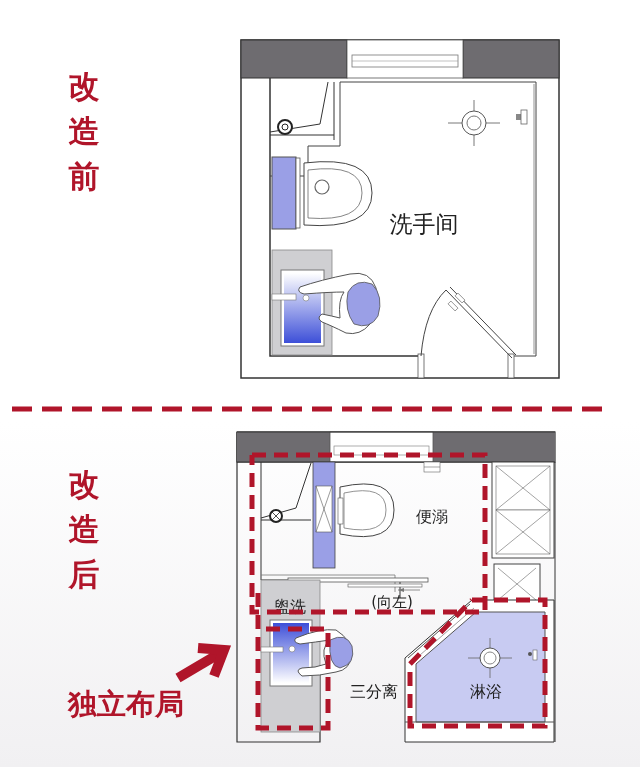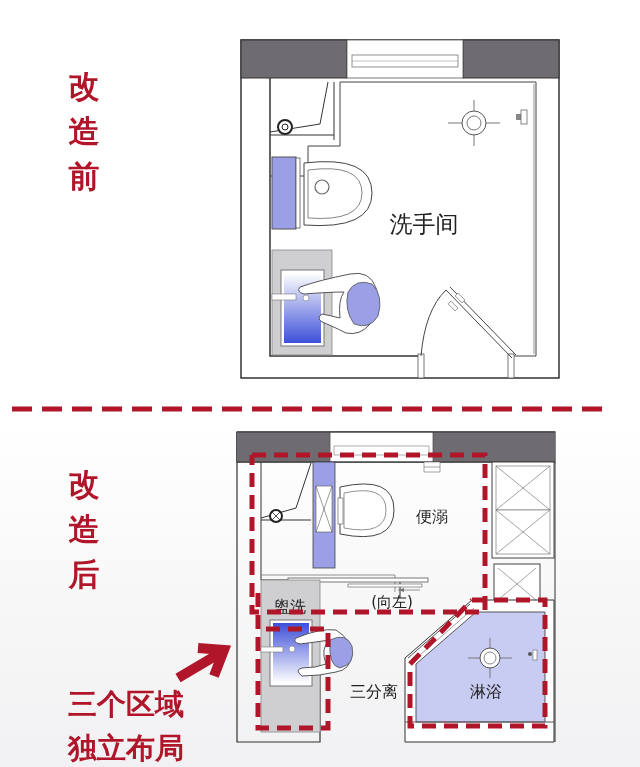--- a/index.html
+++ b/index.html
@@ -29,21 +29,20 @@
   <div>前</div>
 </div>
 
 <div class="label-vert" style="left:64px; top:462px;">
   <div>改</div>
   <div>造</div>
   <div>后</div>
 </div>
 
 <div class="caption" style="left:68px; top:682px;">
-  <div>三个区域</div>
   <div>独立布局</div>
 </div>
 
 <svg width="640" height="767" viewBox="0 0 640 767">
   <defs>
     <linearGradient id="sinkGrad" x1="0" y1="0" x2="0" y2="1">
       <stop offset="0" stop-color="#ffffff"></stop>
       <stop offset="1" stop-color="#3d4fd8"></stop>
     </linearGradient>
     <linearGradient id="sinkGrad2" x1="0" y1="0" x2="0" y2="1">

